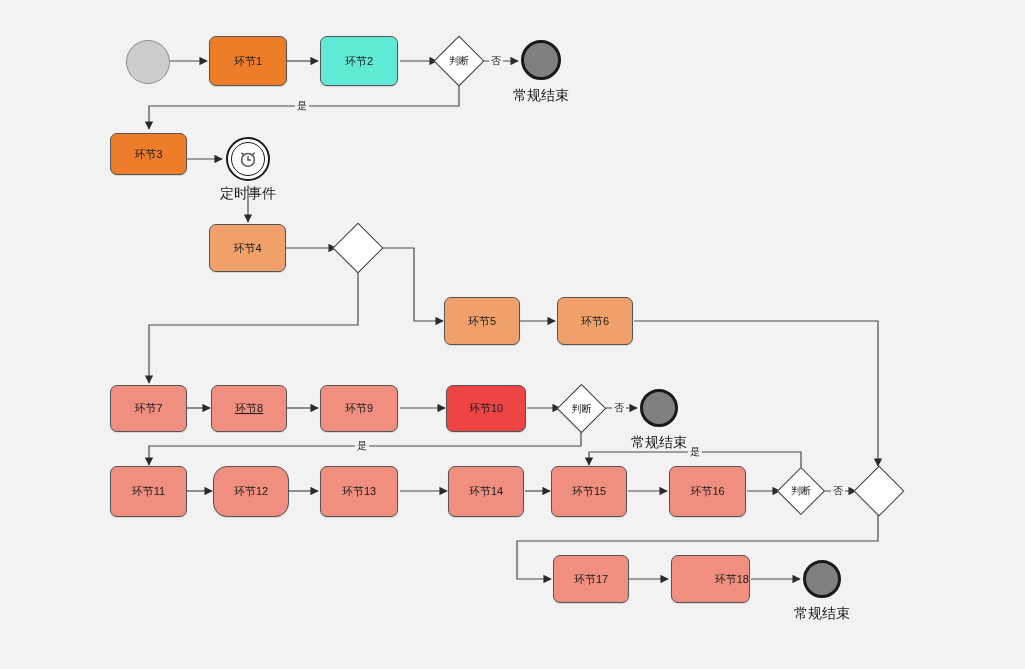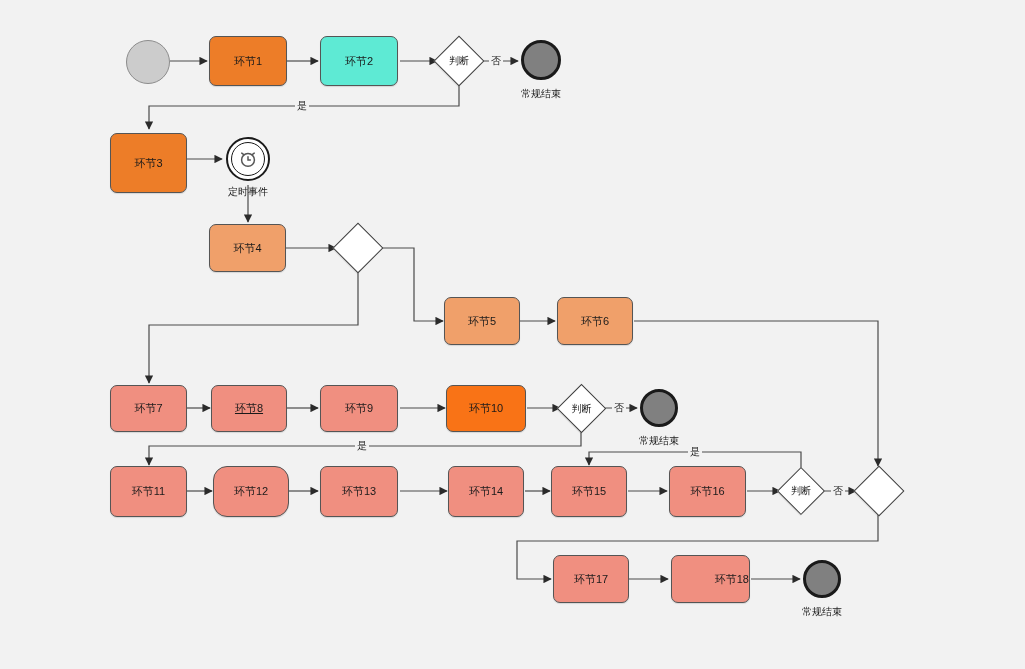--- a/index.html
+++ b/index.html
@@ -82,21 +82,21 @@
   }
   .timer-glyph {
     position: absolute;
     left: 0; top: 0; right: 0; bottom: 0;
     display: flex;
     align-items: center;
     justify-content: center;
   }
   .node-caption {
     position: absolute;
-    font-size: 10px;
+    font-size: 14px;
     color: #1a1a1a;
     text-align: center;
     white-space: nowrap;
   }
   .edge-label {
     position: absolute;
     font-size: 10px;
     color: #1a1a1a;
     background: #f2f2f2;
     padding: 0 2px;
@@ -188,21 +188,21 @@
 
   <div class="node gateway" style="left:441px; top:43px; width:36px; height:36px;">
     <span>判断</span>
   </div>
   <div class="edge-label" style="left:489px; top:54px;">否</div>
   <div class="edge-label" style="left:295px; top:99px;">是</div>
 
   <div class="node end-event" style="left:521px; top:40px; width:40px; height:40px;"></div>
   <div class="node-caption" style="left:501px; top:87px; width:80px;">常规结束</div>
 
-  <div class="node task" style="left:110px; top:133px; width:77px; height:60px; background:#ED7D28;text-align:center;">
+  <div class="node task" style="left:110px; top:133px; width:77px; height:42px; background:#ED7D28;text-align:center;">
     <span>环节3</span>
   </div>
 
   <div class="node timer-event" style="left:226px; top:137px; width:44px; height:44px;">
     <div class="timer-inner"></div>
     <div class="timer-glyph">
       <svg width="22" height="22" viewBox="0 0 24 24" fill="none" stroke="#555555" stroke-width="1.6" stroke-linecap="round">
         <circle cx="12" cy="13" r="7"></circle>
         <path d="M12 9.5 L12 13 L14.6 13"></path>
         <path d="M5.2 5.6 L7.4 7.2"></path>
@@ -228,21 +228,21 @@
 
   <div class="node task" style="left:110px; top:385px; width:77px; height:47px; background:#F08F80;">
     <span>环节7</span>
   </div>
   <div class="node task" style="left:211px; top:385px; width:76px; height:47px; background:#F08F80;text-decoration:underline;">
     <span>环节8</span>
   </div>
   <div class="node task" style="left:320px; top:385px; width:78px; height:47px; background:#F08F80;">
     <span>环节9</span>
   </div>
-  <div class="node task" style="left:446px; top:385px; width:80px; height:47px; background:#f97316;">
+  <div class="node task" style="left:446px; top:385px; width:80px; height:47px; background:#ef4444;">
     <span>环节10</span>
   </div>
 
   <div class="node gateway" style="left:564px; top:391px; width:35px; height:35px;">
     <span>判断</span>
   </div>
   <div class="edge-label" style="left:612px; top:401px;">否</div>
   <div class="edge-label" style="left:355px; top:439px;">是</div>
 
   <div class="node end-event" style="left:640px; top:389px; width:38px; height:38px;"></div>

